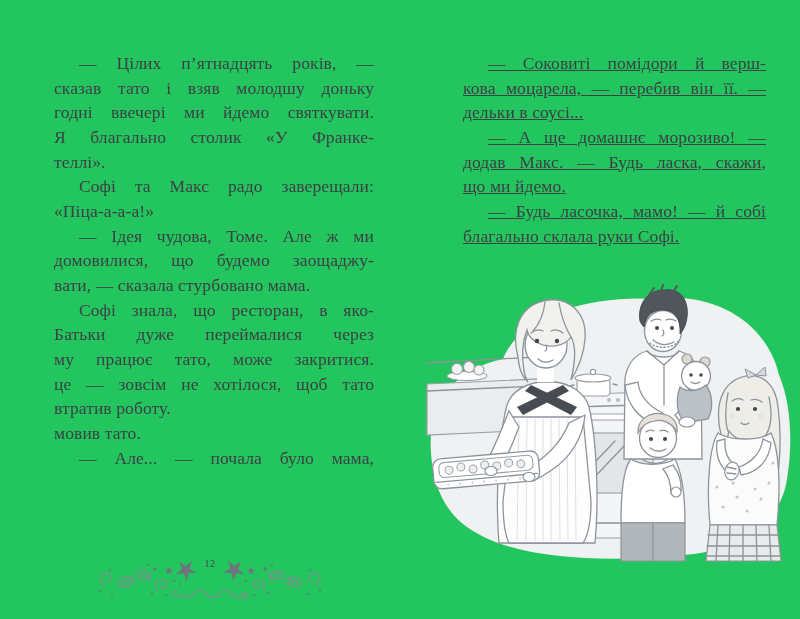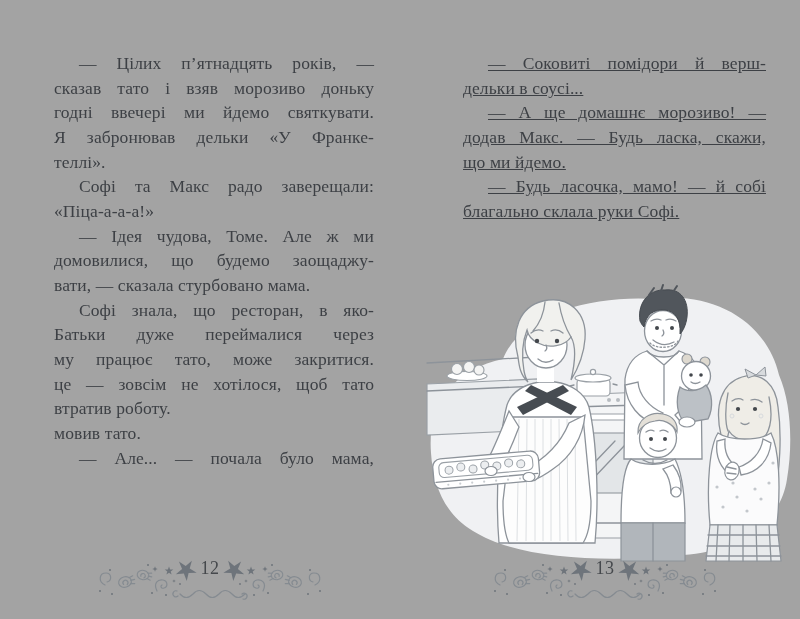--- a/index.html
+++ b/index.html
@@ -1,66 +1,67 @@
 <!DOCTYPE html>
 <html><head>
 <meta charset="utf-8">
 <style>
   html,body{margin:0;padding:0;}
   body{
     width:800px;height:619px;background:#fefefe;position:relative;overflow:hidden;
     font-family:"Liberation Serif","DejaVu Serif",serif;color:#3d4045;
   }
-  .spread{position:absolute;inset:0;background:#a3a3a3;}
+  .spread{position:absolute;inset:0;background:#22c55e;}
   .page-col{position:absolute;top:51px;font-size:17.5px;line-height:24.65px;letter-spacing:0.1px;}
   #left-col{left:54px;width:320px;}
   #right-col{left:463px;width:303px;text-decoration:underline;}
   .line{text-align:justify;text-align-last:justify;-moz-text-align-last:justify;white-space:normal;}
   .line.first{text-indent:25px;}
   .line.last{text-align-last:left;-moz-text-align-last:left;}
   .ornament{position:absolute;top:557px;width:230px;height:48px;}
   #orn-left{left:95px;}
   #orn-right{left:490px;}
   .ornament svg{position:absolute;left:0;top:0;}
   .page-number{
     position:absolute;left:115px;top:1px;transform:translateX(-50%);
-    font-size:18px;color:#45484c;letter-spacing:0.5px;
+    font-size:10px;color:#45484c;letter-spacing:0.5px;
   }
   #illustration{position:absolute;left:425px;top:283px;width:370px;height:280px;}
   .orn-stroke{stroke:#858b91;stroke-width:1.2;fill:none;stroke-linecap:round;}
   .orn-fill{fill:#6e747b;stroke:none;}
   .ill{stroke:#8d939a;stroke-width:1.3;fill:none;stroke-linecap:round;stroke-linejoin:round;}
 </style>
 </head>
 <body>
 
 <div class="spread">
 
   <div class="page-col" id="left-col">
       <div class="line first">— Цілих п’ятнадцять років, —</div>
-      <div class="line">сказав тато і взяв морозиво доньку</div>
+      <div class="line">сказав тато і взяв молодшу доньку</div>
       <div class="line">годні ввечері ми йдемо святкувати.</div>
-      <div class="line">Я забронював дельки «У Франке-</div>
+      <div class="line">Я благально столик «У Франке-</div>
       <div class="line last">теллі».</div>
       <div class="line first">Софі та Макс радо заверещали:</div>
       <div class="line last">«Піца-а-а-а!»</div>
       <div class="line first">— Ідея чудова, Томе. Але ж ми</div>
       <div class="line">домовилися, що будемо заощаджу-</div>
       <div class="line last">вати, — сказала стурбовано мама.</div>
       <div class="line first">Софі знала, що ресторан, в яко-</div>
       <div class="line">Батьки дуже переймалися через</div>
       <div class="line">му працює тато, може закритися.</div>
       <div class="line">це — зовсім не хотілося, щоб тато</div>
       <div class="line last">втратив роботу.</div>
       <div class="line last">мовив тато.</div>
       <div class="line first">— Але... — почала було мама,</div>
     </div>
 
   <div class="page-col" id="right-col">
       <div class="line first">— Соковиті помідори й верш-</div>
+      <div class="line">кова моцарела, — перебив він її. —</div>
       <div class="line last">дельки в соусі...</div>
       <div class="line first">— А ще домашнє морозиво! —</div>
       <div class="line">додав Макс. — Будь ласка, скажи,</div>
       <div class="line last">що ми йдемо.</div>
       <div class="line first">— Будь ласочка, мамо! — й собі</div>
       <div class="line last">благально склала руки Софі.</div>
     </div>
 
   <svg id="illustration" viewBox="0 0 370 280" width="370" height="280" xmlns="http://www.w3.org/2000/svg">
 
@@ -253,22 +254,14 @@
           <circle class="orn-fill" cx="85" cy="27" r="0.9"></circle>
         </g>
       </defs>
       <use href="#ornHalf"></use>
       <use href="#ornHalf" transform="translate(230,0) scale(-1,1)"></use>
       <path class="orn-stroke" d="M82,36 a3,3 0 1,0 1,5 M85,39 q6,7 13,0 q6,-7 13,0 q6,7 13,0 q6,-7 13,0 q6,7 13,0 M147,39 a3,3 0 1,1 1,5" transform="translate(0,-2)"></path>
     </svg>
     <span class="page-number">12</span>
   </div>
 
-  <div class="ornament" id="orn-right">
-    <svg viewBox="0 0 230 48" width="230" height="48" xmlns="http://www.w3.org/2000/svg">
-      <use href="#ornHalf"></use>
-      <use href="#ornHalf" transform="translate(230,0) scale(-1,1)"></use>
-      <path class="orn-stroke" d="M82,36 a3,3 0 1,0 1,5 M85,39 q6,7 13,0 q6,-7 13,0 q6,7 13,0 q6,-7 13,0 q6,7 13,0 M147,39 a3,3 0 1,1 1,5" transform="translate(0,-2)"></path>
-    </svg>
-    <span class="page-number">13</span>
-  </div>
 
 </div>
 
 </body></html>

